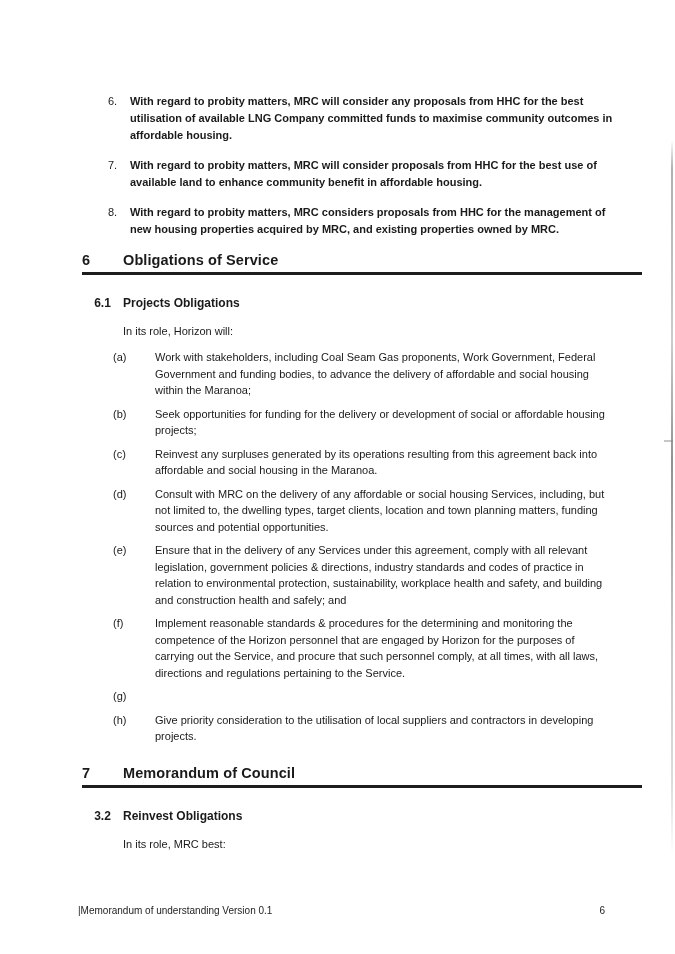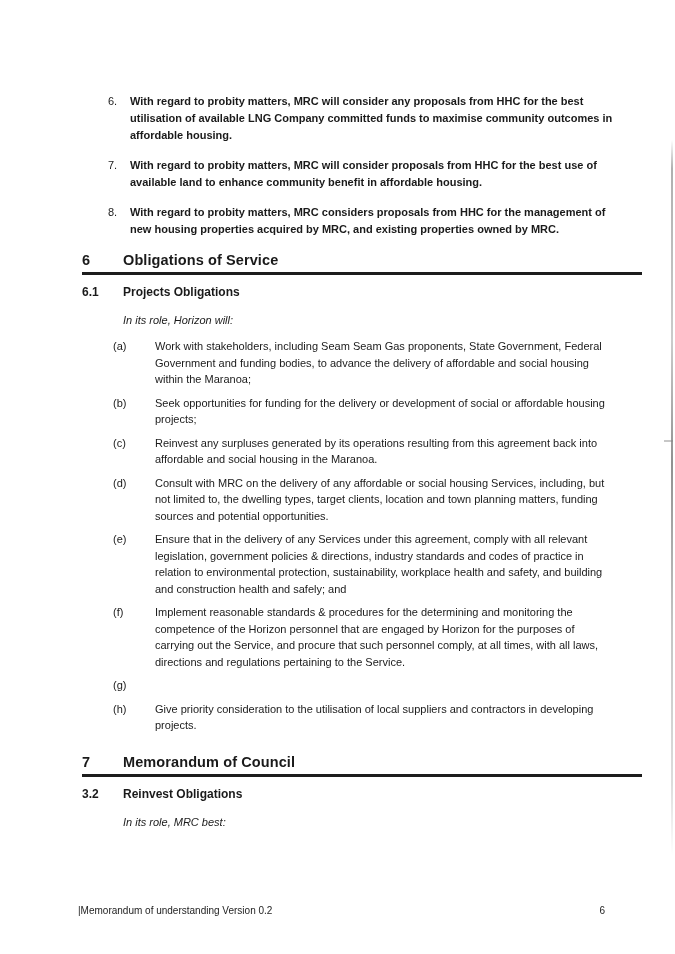--- a/index.html
+++ b/index.html
@@ -34,32 +34,32 @@
     font-size:14.5px;
     font-weight:bold;
     line-height:18px;
     letter-spacing:0.1px;
   }
   .section--council .section-heading { margin-top:19px; }
   .section-heading .sec-num { flex:0 0 41px; }
 
   .sub-heading {
     display:flex;
-    margin:10px 0 0 82px;
+    margin:21px 0 0 82px;
     font-size:12px;
     font-weight:bold;
     line-height:15px;
+    text-align:center;
   }
   .sub-heading .sub-num { flex:0 0 41px; }
 
   .intro {
     margin:13px 0 0 123px;
     font-size:11px;
     line-height:14px;
-    font-style:italic;
   }
 
   
   .letter-list { margin-top:11px; }
   .letter-item {
     display:flex;
     margin:0 0 7px 113px;
     font-size:11px;
     line-height:16.5px;
   }
@@ -130,21 +130,21 @@
       </div>
       <div class="sub-heading">
         <span class="sub-num">6.1</span>
         <span class="sub-title">Projects Obligations</span>
       </div>
       <div class="intro">In its role, Horizon will:</div>
 
       <div class="letter-list">
         <div class="letter-item">
           <span class="label">(a)</span>
-          <div class="text">Work with stakeholders, including Seam Seam Gas proponents, State Government, Federal Government and funding bodies, to advance the delivery of affordable and social housing within the Maranoa;</div>
+          <div class="text">Work with stakeholders, including Coal Seam Gas proponents, Work Government, Federal Government and funding bodies, to advance the delivery of affordable and social housing within the Maranoa;</div>
         </div>
         <div class="letter-item">
           <span class="label">(b)</span>
           <div class="text">Seek opportunities for funding for the delivery or development of social or affordable housing projects;</div>
         </div>
         <div class="letter-item">
           <span class="label">(c)</span>
           <div class="text">Reinvest any surpluses generated by its operations resulting from this agreement back into affordable and social housing in the Maranoa.</div>
         </div>
         <div class="letter-item">
@@ -177,19 +177,19 @@
       <div class="sub-heading">
         <span class="sub-num">3.2</span>
         <span class="sub-title">Reinvest Obligations</span>
       </div>
       <div class="intro">In its role, MRC best:</div>
     </div>
 
   </div>
 
   <div class="footer">
-    <span>|Memorandum of understanding Version 0.2</span>
+    <span>|Memorandum of understanding Version 0.1</span>
     <span>6</span>
   </div>
 
   <div class="scan-line"></div>
   <div class="scan-tick"></div>
 </div>
 
 </body></html>

